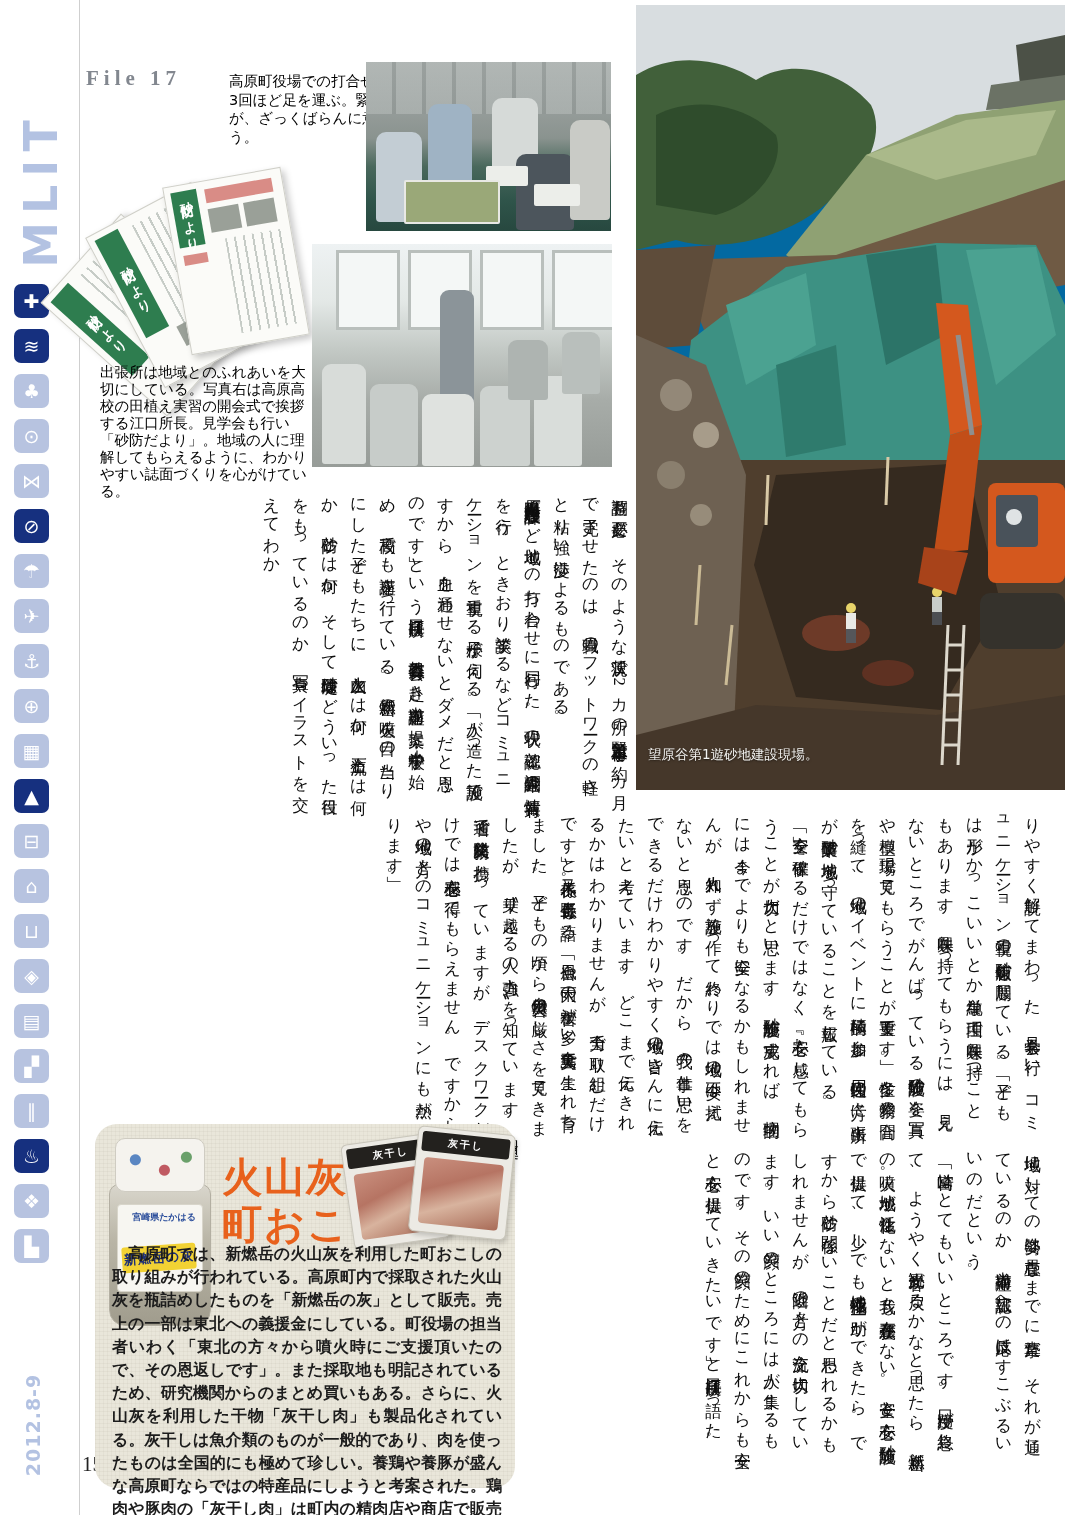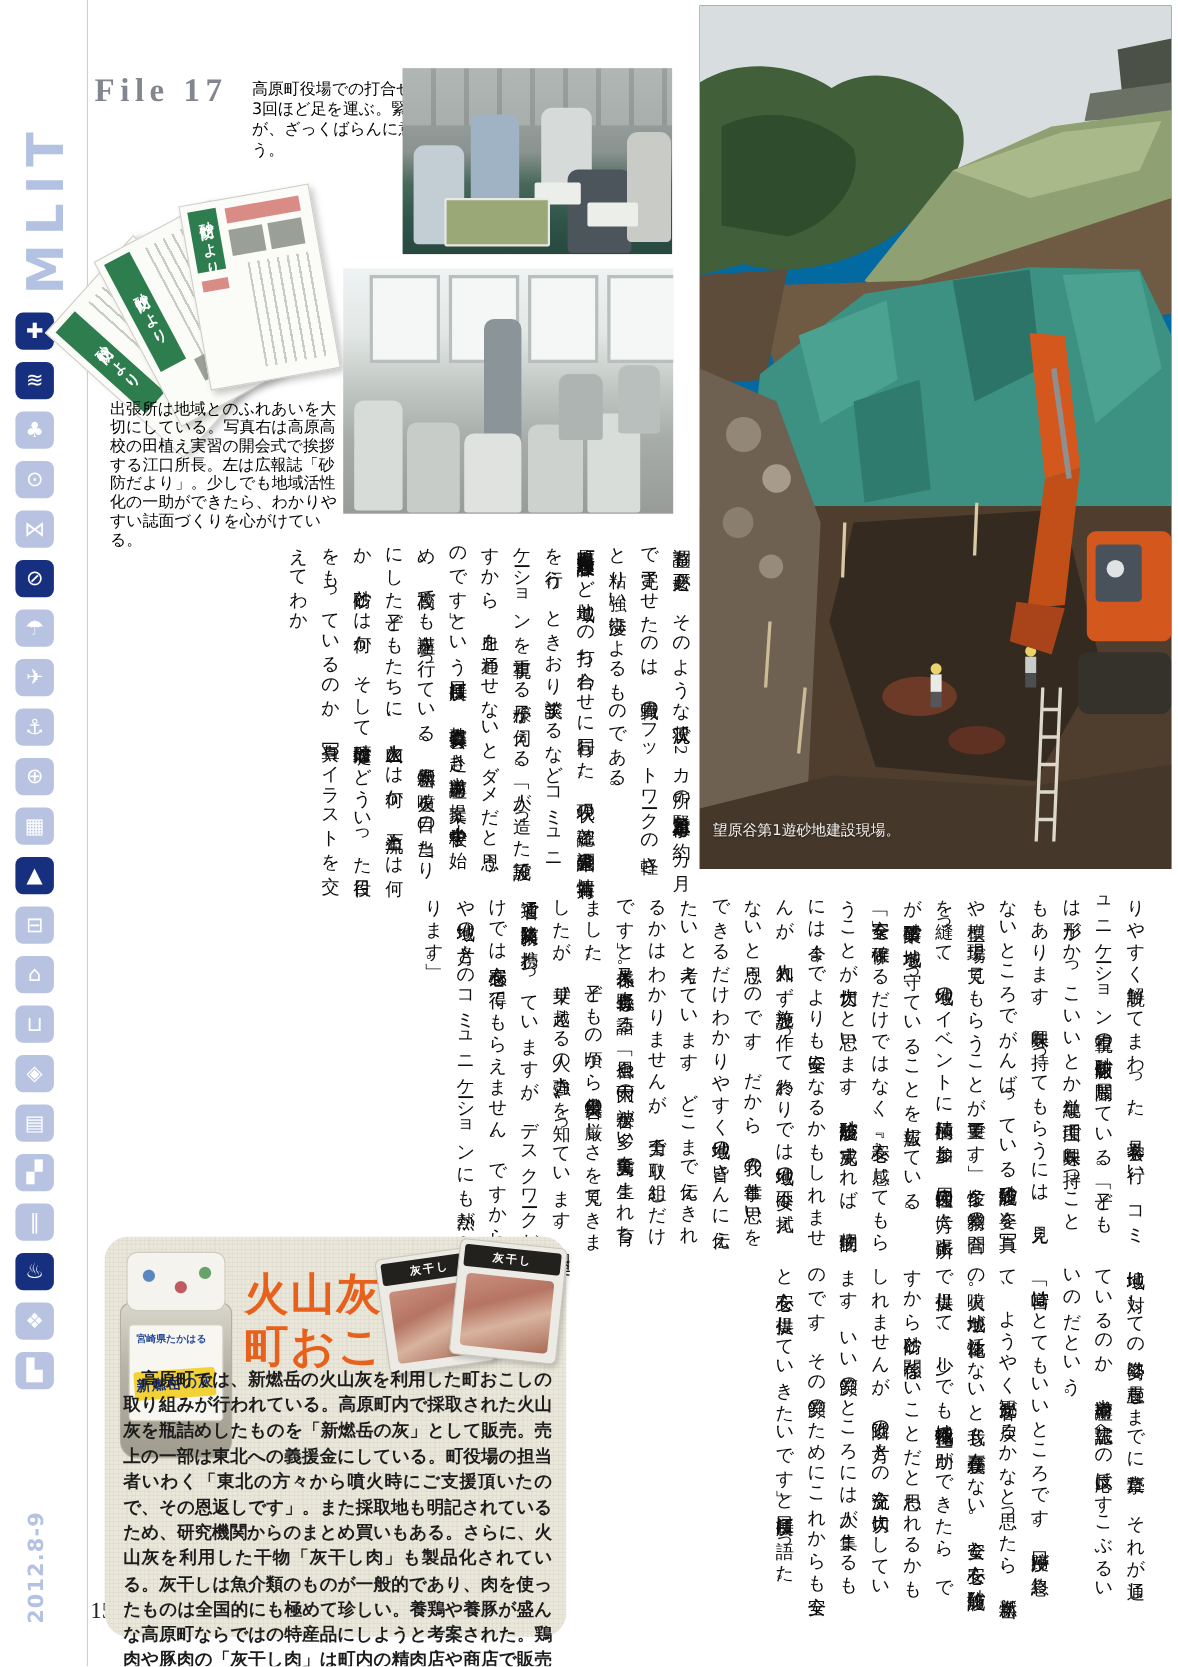--- a/index.html
+++ b/index.html
@@ -15,21 +15,21 @@
               font-weight:bold;font-size:19px;letter-spacing:1px;color:#b3c2e2;}
   .icon-col{position:absolute;left:14px;top:284px;display:flex;flex-direction:column;gap:11px;}
   .sicon{width:35px;height:34px;border-radius:7px;display:flex;align-items:center;justify-content:center;
          color:#ffffff;font-size:19px;line-height:1;}
   .sicon.on{background:#16307f;}
   .sicon.off{background:#b7c3e0;}
   .page-number{position:absolute;left:82px;top:1452px;font-family:"Liberation Serif",serif;
                font-size:21px;color:#222;}
   
   .file-label{position:absolute;left:86px;top:66px;font-family:"Liberation Serif",serif;
-              font-size:30px;letter-spacing:5px;color:#82878f;font-weight:600;}
+              font-size:21px;letter-spacing:5px;color:#82878f;font-weight:600;}
   .caption{color:#000;font-family:"DejaVu Sans","Liberation Sans",sans-serif;}
   .caption-top{position:absolute;left:229px;top:72px;width:234px;font-size:14.5px;line-height:18.5px;}
   .caption-left{position:absolute;left:100px;top:364px;width:215px;font-size:14.5px;line-height:17px;}
   
   .photo{position:absolute;overflow:hidden;}
   .photo-meeting{left:366px;top:62px;width:245px;height:169px;
      background:linear-gradient(180deg,#a8adab 0%,#9aa09e 22%,#8a938f 45%,#49685c 62%,#2f544a 82%,#27483f 100%);}
   .pm-shelf{position:absolute;left:0;top:0;width:245px;height:52px;
      background:repeating-linear-gradient(90deg,#b8bebc 0 26px,#8f9694 26px 30px);opacity:.55;}
   .pm-person{position:absolute;border-radius:10px 10px 4px 4px;}
@@ -77,21 +77,21 @@
   .jar-lid{position:absolute;left:8px;top:0;width:88px;height:52px;border-radius:10px;
      background:#f5f3ee;border:1px solid #cfccc2;
      background-image:radial-gradient(circle at 22% 40%,#5a86c2 0 5px,transparent 6px),
         radial-gradient(circle at 55% 60%,#c05a62 0 5px,transparent 6px),
         radial-gradient(circle at 80% 35%,#6aa06a 0 5px,transparent 6px);}
   .jar-body{position:absolute;left:2px;top:46px;width:100px;height:140px;border-radius:10px 10px 16px 16px;
      background:linear-gradient(180deg,#d9d6cc 0%,#b9b5a6 40%,#a09c8d 100%);border:1px solid #b3afa2;}
   .jar-label{position:absolute;left:10px;top:66px;width:84px;height:86px;background:#f7f6f1;
      border:1px solid #d8d5ca;border-radius:4px;}
   .jar-top-text{position:absolute;left:6px;top:6px;width:72px;color:#2a4d9b;font-size:9px;
-     font-weight:bold;text-align:left;}
+     font-weight:bold;text-align:right;}
   .jar-main{position:absolute;left:4px;top:40px;width:74px;height:26px;background:#f2d234;
      color:#1c2f78;font-weight:bold;font-size:13px;display:flex;align-items:center;justify-content:center;
      transform:rotate(-4deg);border-radius:3px;letter-spacing:1px;}
   
   .packs{position:absolute;left:252px;top:0px;width:170px;height:118px;}
   .pack{position:absolute;width:96px;height:104px;background:#eceae4;border:1px solid #c9c6bb;
         border-radius:6px;box-shadow:2px 3px 5px rgba(0,0,0,.18);}
   .pack-head{position:absolute;left:4px;top:4px;right:4px;height:20px;background:#23211e;color:#fff;
      font-size:10px;font-weight:bold;display:flex;align-items:center;justify-content:center;
      letter-spacing:2px;border-radius:3px;}
@@ -175,21 +175,21 @@
     <div class="pc-person" style="left:128px;top:46px;width:34px;height:118px;background:#8b9499;"></div>
     <div class="pc-person" style="left:10px;top:120px;width:44px;height:100px;background:#d8dcd9;"></div>
     <div class="pc-person" style="left:58px;top:140px;width:48px;height:82px;background:#c7ccc9;"></div>
     <div class="pc-person" style="left:110px;top:150px;width:52px;height:72px;background:#dfe2df;"></div>
     <div class="pc-person" style="left:168px;top:142px;width:50px;height:80px;background:#cdd2cf;"></div>
     <div class="pc-person" style="left:222px;top:132px;width:48px;height:90px;background:#d9ddda;"></div>
     <div class="pc-person" style="left:196px;top:96px;width:40px;height:60px;background:#aeb4b1;"></div>
     <div class="pc-person" style="left:250px;top:88px;width:38px;height:62px;background:#b9bfbc;"></div>
   </div>
 
-  <div class="caption caption-left">出張所は地域とのふれあいを大切にしている。写真右は高原高校の田植え実習の開会式で挨拶する江口所長。左は広報誌「砂防だより」。少しでも地域活性化の一助ができたら、わかりやすい誌面づくりを心がけている。</div>
+  <div class="caption caption-left">出張所は地域とのふれあいを大切にしている。写真右は高原高校の田植え実習の開会式で挨拶する江口所長。見学会も行い「砂防だより」。地域の人に理解してもらえるように、わかりやすい誌面づくりを心がけている。</div>
 
   <div class="photo photo-construction">
     <svg width="429" height="785" viewBox="0 0 429 785">
       <rect x="0" y="0" width="429" height="170" fill="#d8dde0"></rect>
       <polygon points="380,40 429,30 429,95 385,90" fill="#4c5147"></polygon>
       <polygon points="355,80 429,70 429,100 350,105" fill="#6b7265"></polygon>
       <path d="M0,70 C40,45 90,55 120,75 C160,50 210,70 235,100 C250,130 230,170 200,190 C160,230 90,250 40,235 L0,245 Z" fill="#41603a"></path>
       <path d="M20,110 C60,90 110,100 140,130 C150,160 120,200 80,210 L20,200 Z" fill="#2f4c2c"></path>
       <polygon points="150,250 230,150 320,110 429,95 429,230 300,260 190,280" fill="#8fa173"></polygon>
       <polygon points="230,150 330,115 420,105 400,150 300,175" fill="#aab98a"></polygon>

